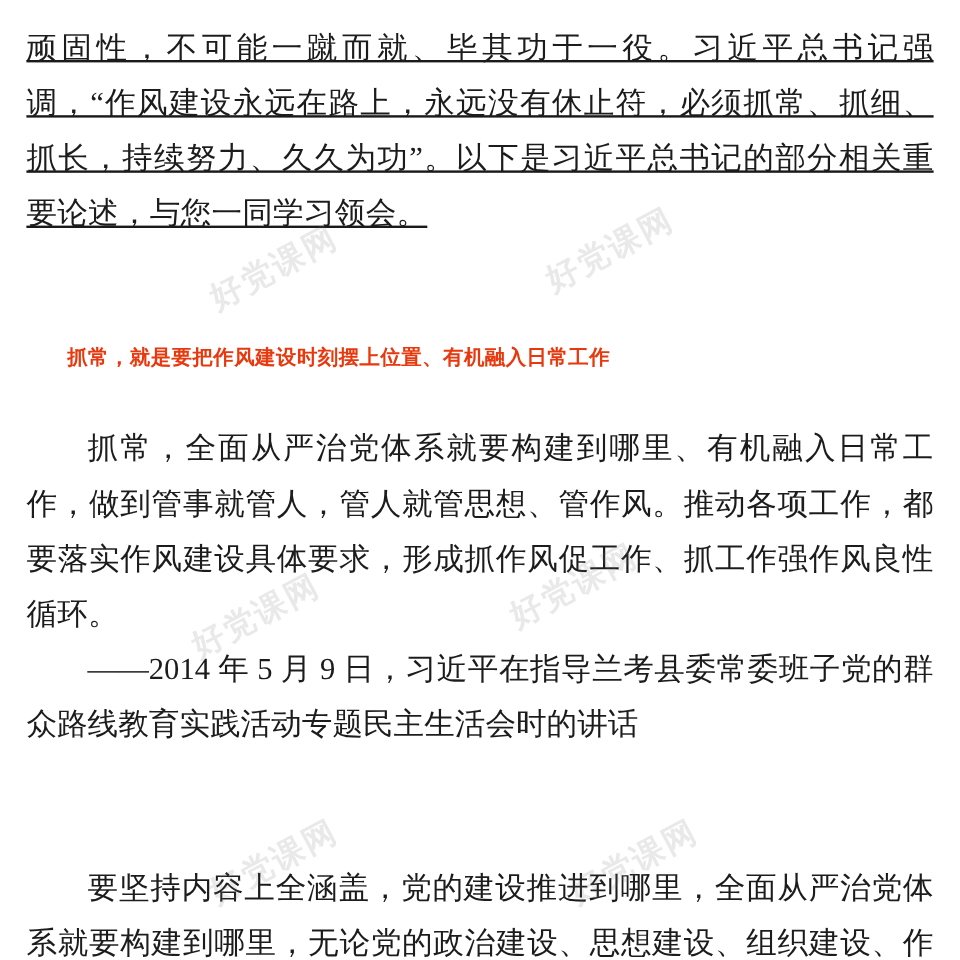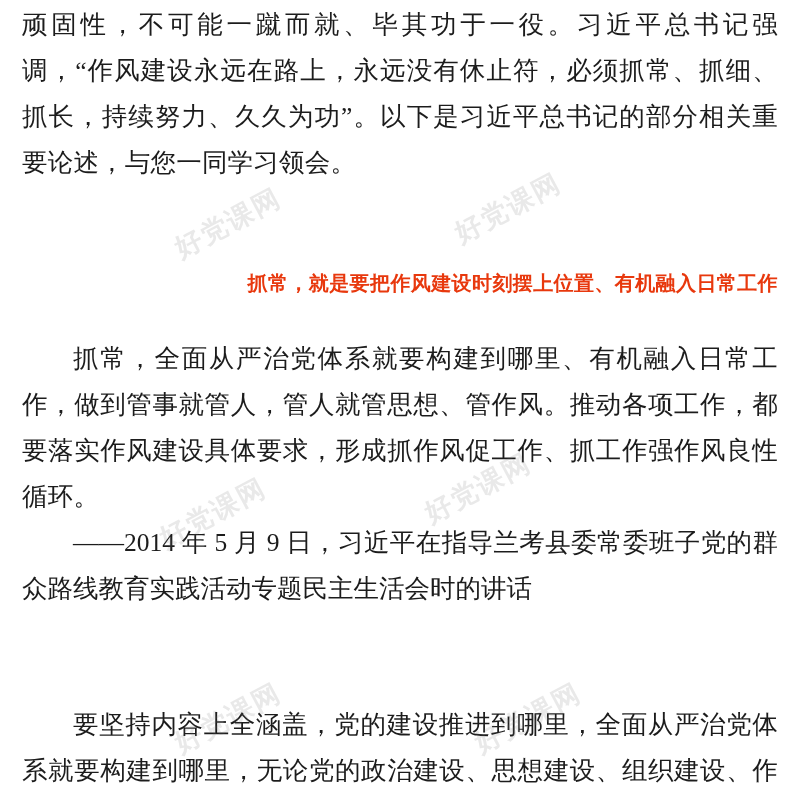--- a/index.html
+++ b/index.html
@@ -61,42 +61,42 @@
     text-align: justify;
     text-justify: inter-ideograph;
     color: #1c1c1c;
     letter-spacing: 0.2px;
   }
   p.indent {
     text-indent: 2em;
   }
   .heading {
     margin: 0;
-    font-size: 20px;
+    font-size: 17px;
     line-height: 46px;
     font-weight: 700;
     color: #e8380d;
     text-indent: 2em;
     letter-spacing: 0.4px;
-    text-align: right;
   }
   .spacer-lg { height: 74px; }
   .spacer-md { height: 30px; }
   .spacer-xl { height: 90px; }
   .source {
     margin: 0;
     font-size: 25.5px;
     line-height: 46px;
     text-align: justify;
     text-justify: inter-ideograph;
     text-indent: 2em;
     color: #1c1c1c;
   }
   .first-block {
-    padding-top: 2px;
+    padding-top: 17px;
+    text-decoration: underline;
   }
 </style>
 </head>
 <body>
 
 <div id="page">
 
   <div class="watermark-layer">
     <div class="wm wm1">好党课网</div>
     <div class="wm wm2">好党课网</div>

